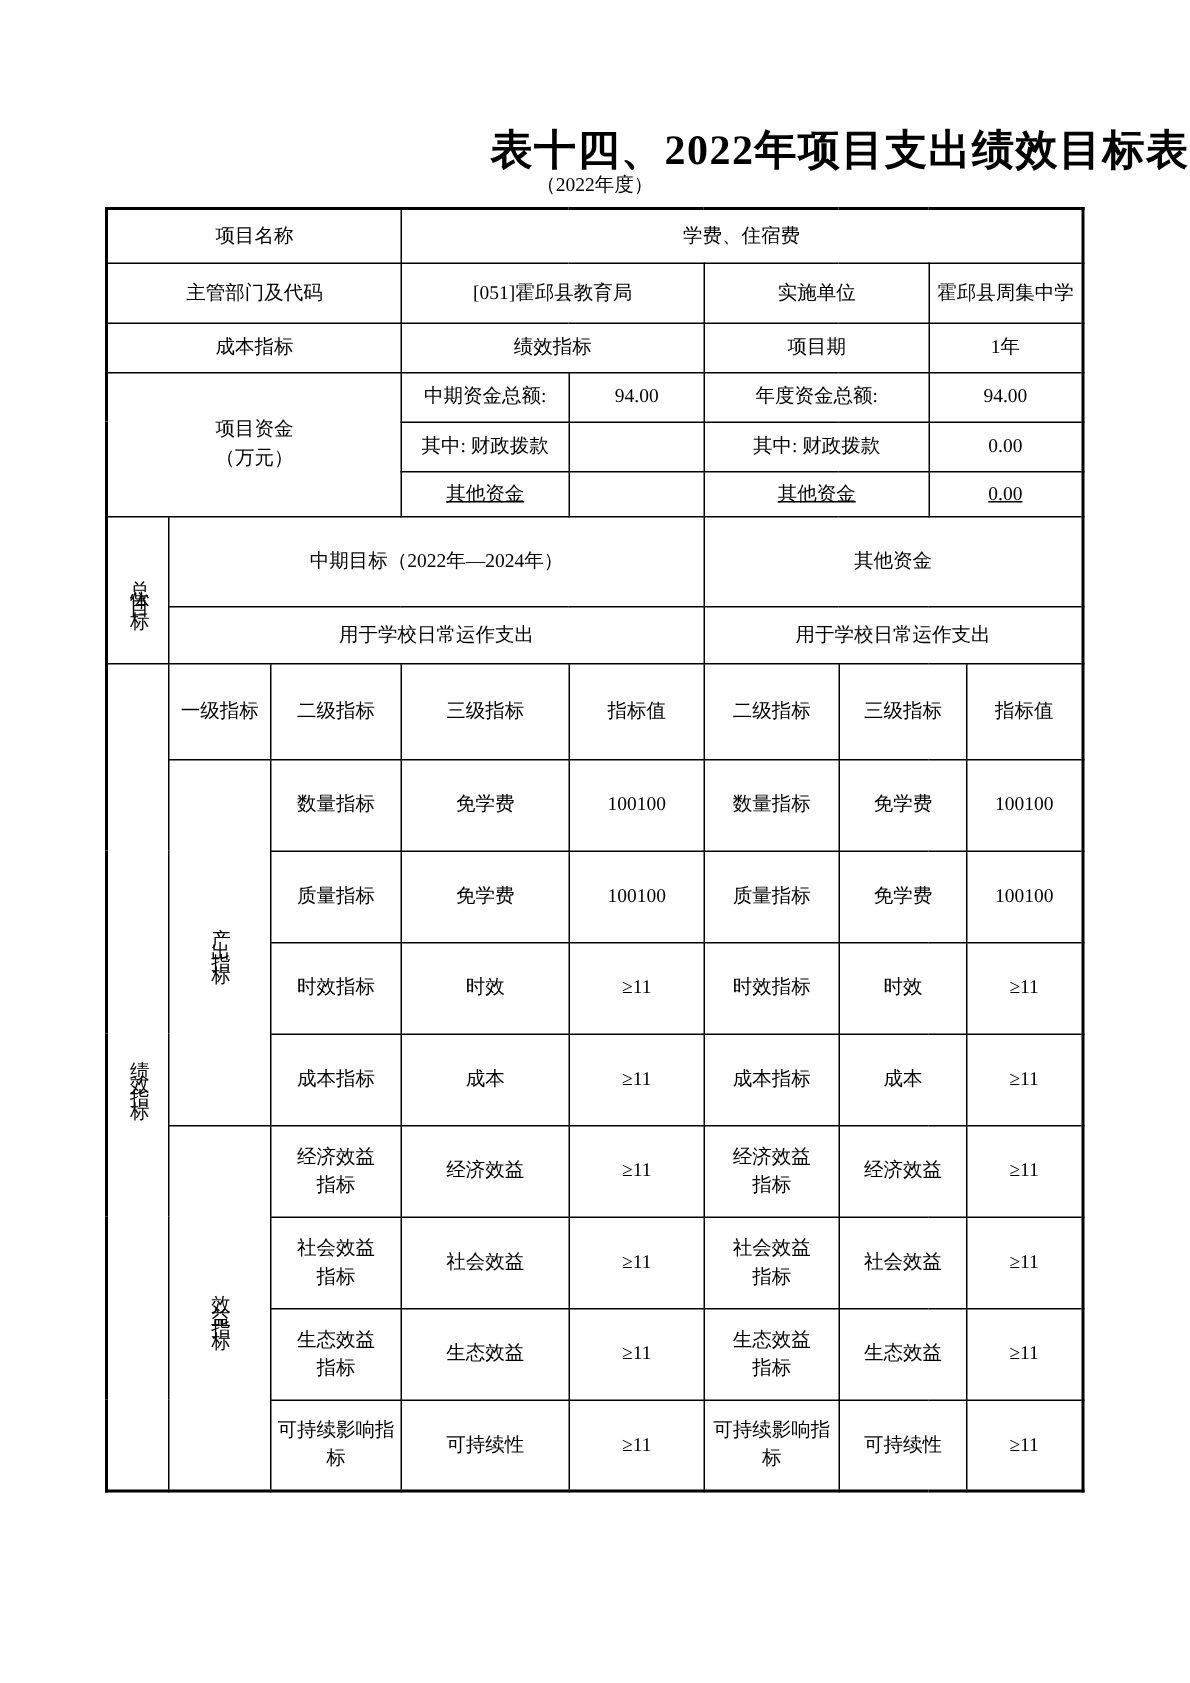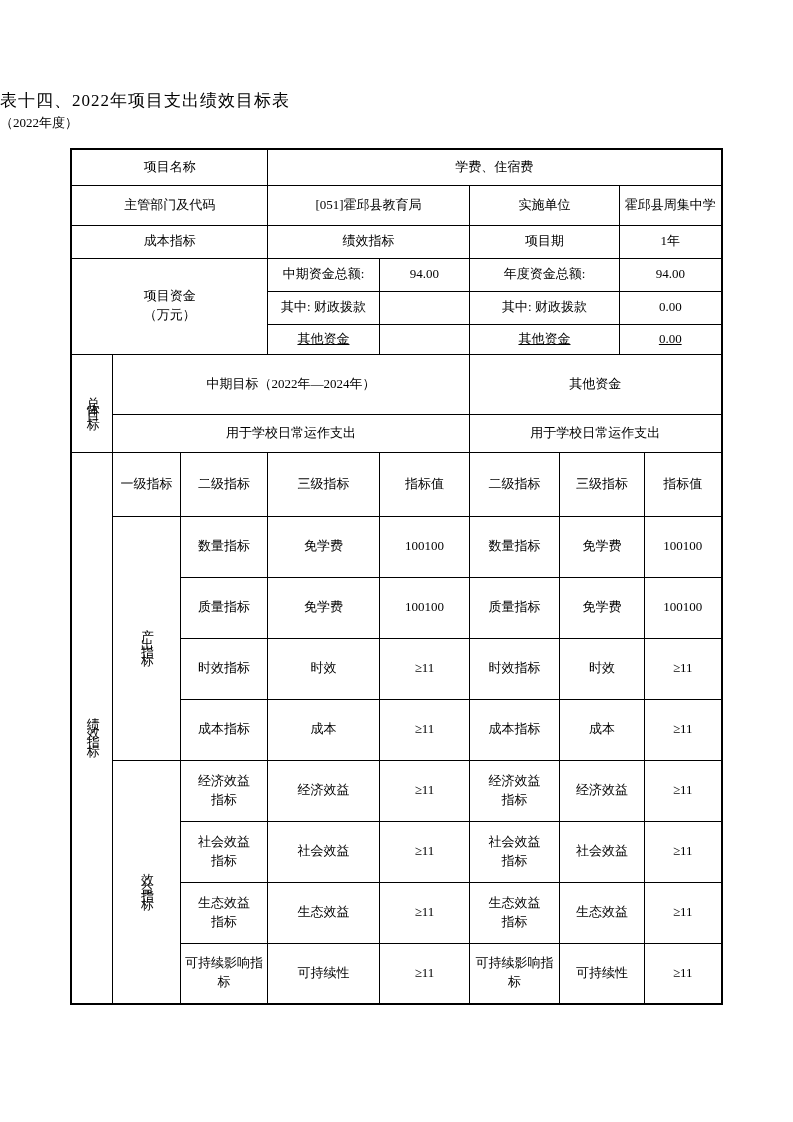--- a/index.html
+++ b/index.html
@@ -14,31 +14,31 @@
     color: #000000;
     overflow: hidden;
   }
   .page {
     width: 793px;
     height: 1122px;
     box-sizing: border-box;
     padding-top: 88px;
   }
   .doc-title {
-    text-align: left;
-    font-size: 17px;
-    font-weight: normal;
+    text-align: right;
+    font-size: 28px;
+    font-weight: bold;
     line-height: 26px;
     letter-spacing: 1px;
   }
   .doc-subtitle {
-    text-align: left;
+    text-align: center;
     font-size: 13px;
     line-height: 18px;
-    margin-bottom: 16px;
+    margin-bottom: 6px;
   }
   table.main {
     width: 650px;
     margin: 0 auto;
     border-collapse: collapse;
     table-layout: fixed;
     border: 2px solid #000;
   }
   table.main td {
     border: 1px solid #000;

